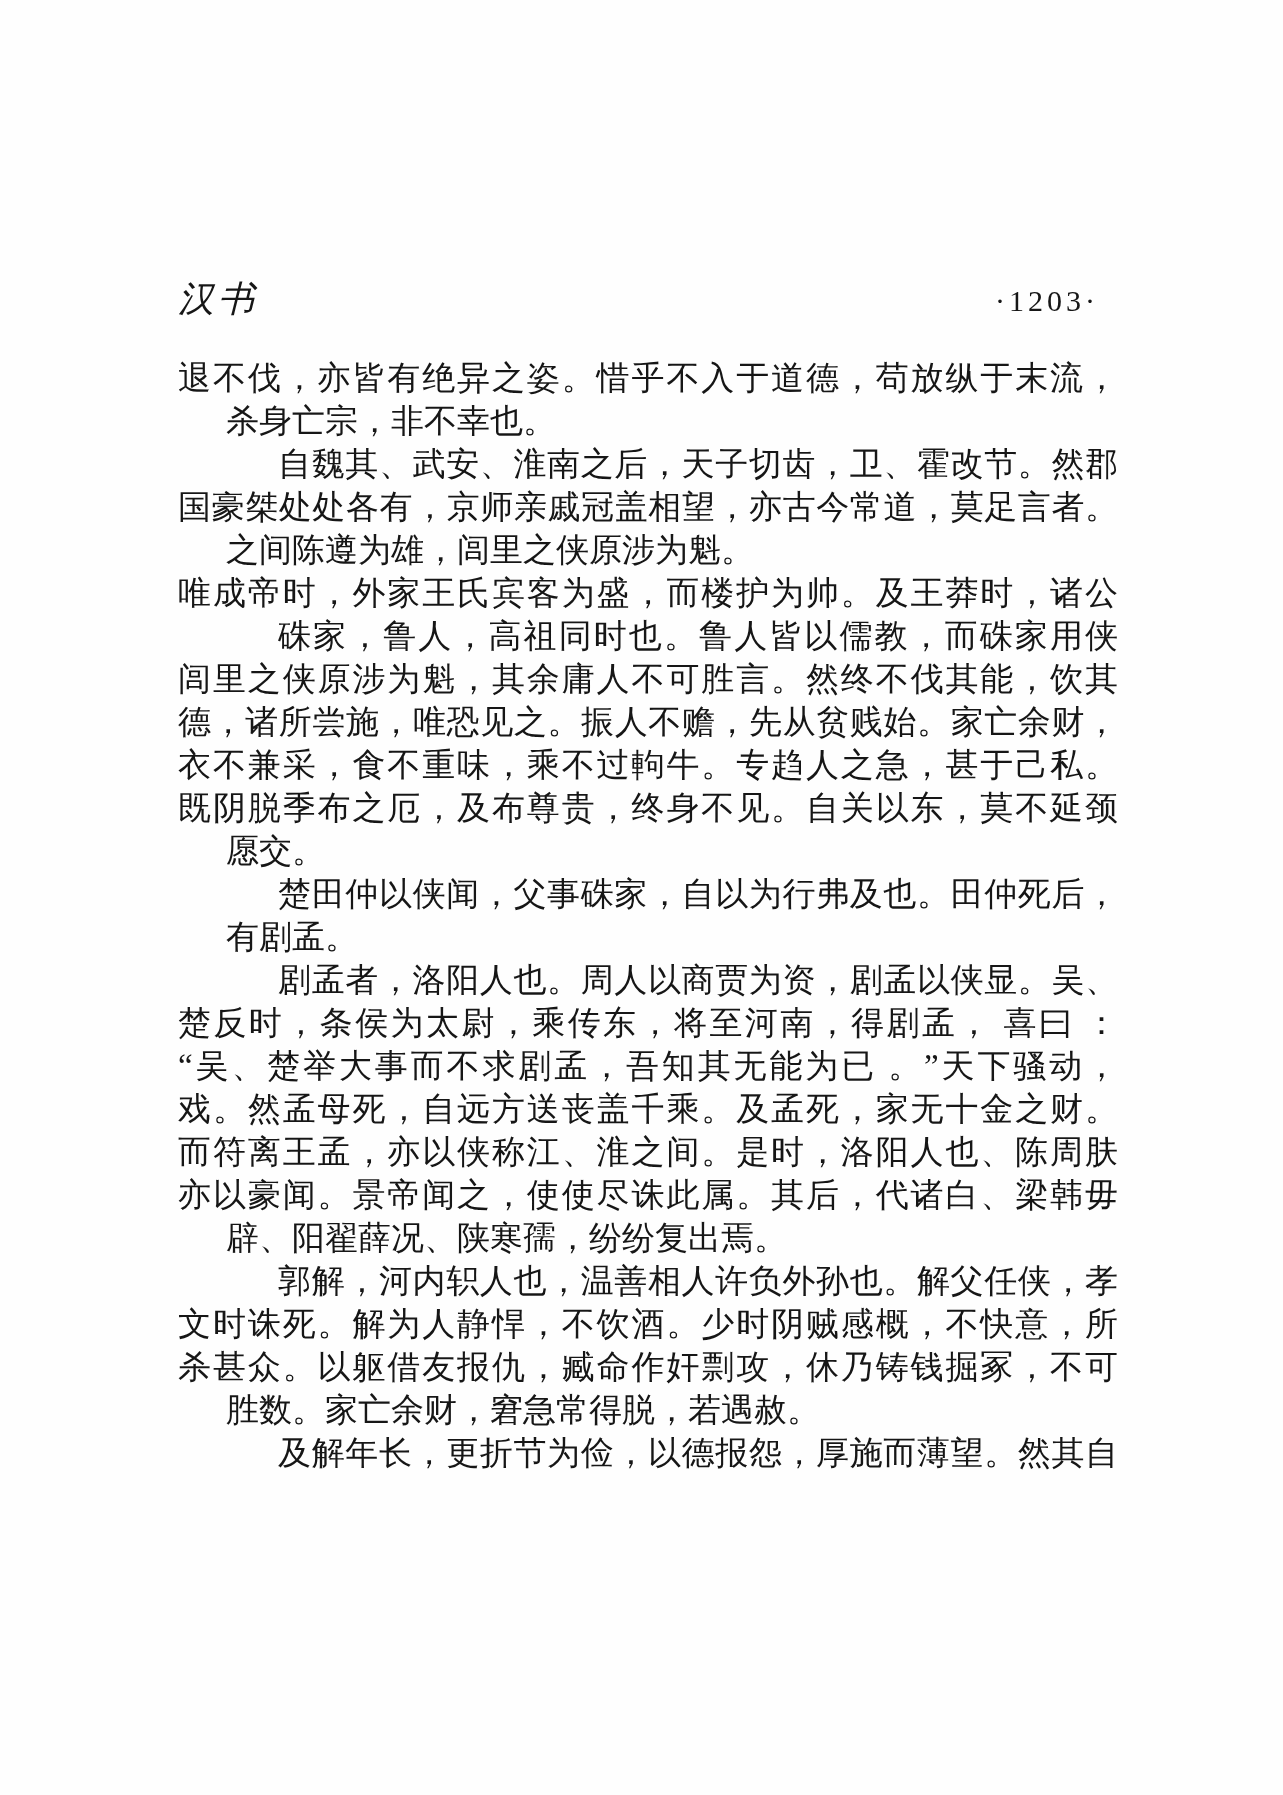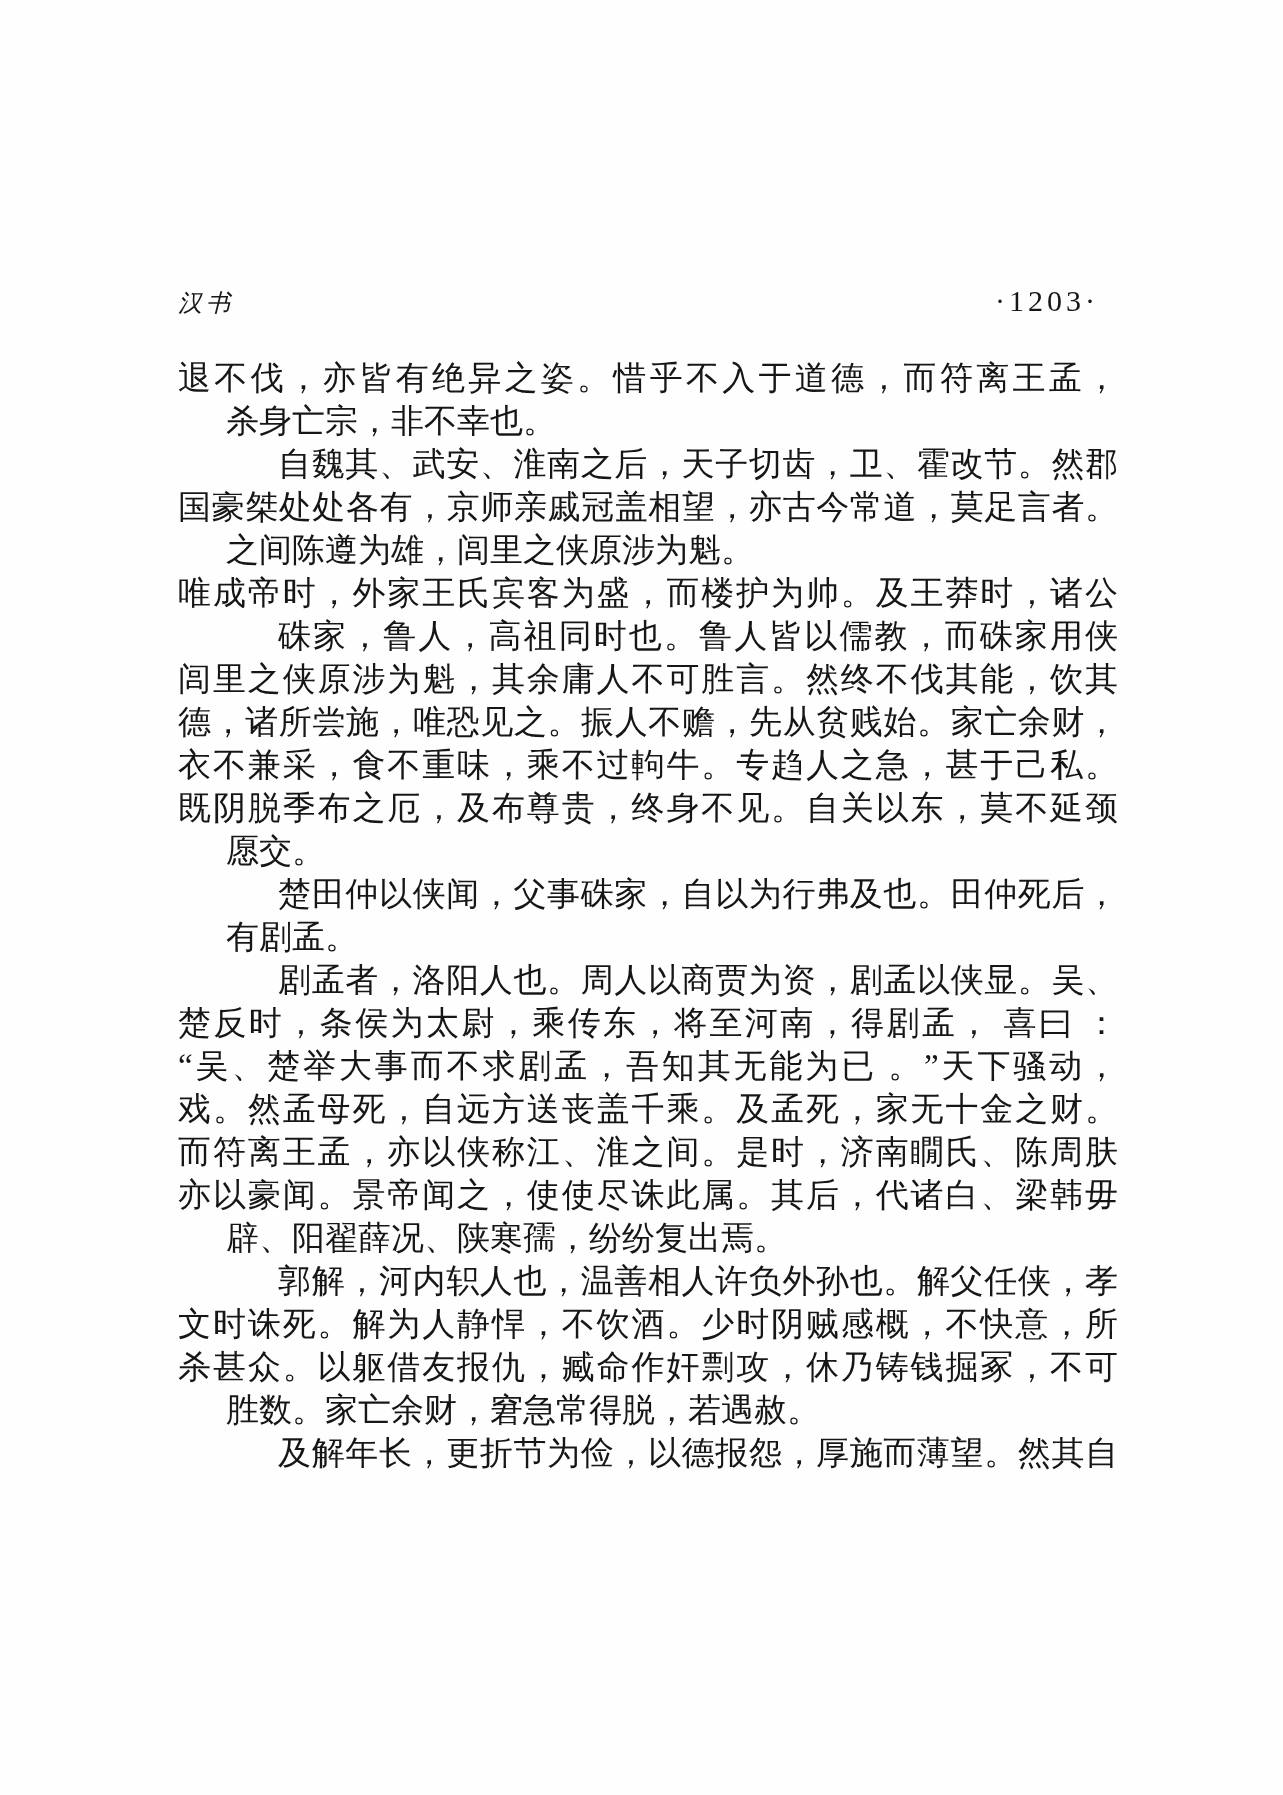--- a/index.html
+++ b/index.html
@@ -21,21 +21,21 @@
     position: absolute;
     left: 178px;
     right: 166px;
     top: 268px;
     height: 42px;
     display: flex;
     justify-content: space-between;
     align-items: baseline;
   }
   .book-title {
-    font-size: 24px;
+    font-size: 36px;
     font-style: italic;
     letter-spacing: 4px;
     line-height: 42px;
   }
   .page-number {
     font-size: 30px;
     letter-spacing: 4px;
     line-height: 42px;
     margin-right: 18px;
     margin-top: 12px;
@@ -64,21 +64,21 @@
 </head>
 <body>
 
 <div class="page">
   <div class="header">
     <span class="book-title">汉书</span>
     <span class="page-number">·1203·</span>
   </div>
   <div class="body-text">
       <div class="paragraph">
-        <div class="line">退不伐，亦皆有绝异之姿。惜乎不入于道德，而符离王孟，</div>
+        <div class="line">退不伐，亦皆有绝异之姿。惜乎不入于道德，苟放纵于末流，</div>
         <div class="line end">杀身亡宗，非不幸也。</div>
       </div>
       <div class="paragraph">
         <div class="line indent">自魏其、武安、淮南之后，天子切齿，卫、霍改节。然郡</div>
         <div class="line">国豪桀处处各有，京师亲戚冠盖相望，亦古今常道，莫足言者。</div>
         <div class="line end">之间陈遵为雄，闾里之侠原涉为魁。</div>
         <div class="line">唯成帝时，外家王氏宾客为盛，而楼护为帅。及王莽时，诸公</div>
       </div>
       <div class="paragraph">
         <div class="line indent">硃家，鲁人，高祖同时也。鲁人皆以儒教，而硃家用侠闻。</div>
@@ -90,21 +90,21 @@
       </div>
       <div class="paragraph">
         <div class="line indent">楚田仲以侠闻，父事硃家，自以为行弗及也。田仲死后，</div>
         <div class="line end">有剧孟。</div>
       </div>
       <div class="paragraph">
         <div class="line indent">剧孟者，洛阳人也。周人以商贾为资，剧孟以侠显。吴、</div>
         <div class="line">楚反时，条侯为太尉，乘传东，将至河南，得剧孟， 喜曰 ：</div>
         <div class="line">“吴、楚举大事而不求剧孟，吾知其无能为已 。”天下骚动，</div>
         <div class="line">戏。然孟母死，自远方送丧盖千乘。及孟死，家无十金之财。</div>
-        <div class="line">而符离王孟，亦以侠称江、淮之间。是时，济南瞯氏、陈周肤</div>
+        <div class="line">而符离王孟，亦以侠称江、淮之间。是时，洛阳人也、陈周肤</div>
         <div class="line">亦以豪闻。景帝闻之，使使尽诛此属。其后，代诸白、梁韩毋</div>
         <div class="line end">辟、阳翟薛况、陕寒孺，纷纷复出焉。</div>
       </div>
       <div class="paragraph">
         <div class="line indent">郭解，河内轵人也，温善相人许负外孙也。解父任侠，孝</div>
         <div class="line">文时诛死。解为人静悍，不饮酒。少时阴贼感概，不快意，所</div>
         <div class="line">杀甚众。以躯借友报仇，臧命作奸剽攻，休乃铸钱掘冢，不可</div>
         <div class="line end">胜数。家亡余财，窘急常得脱，若遇赦。</div>
       </div>
       <div class="paragraph">

